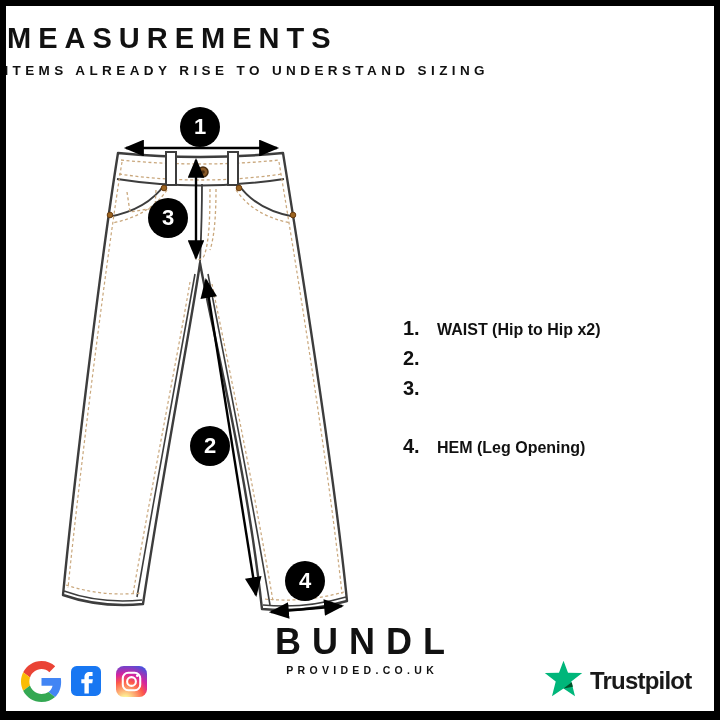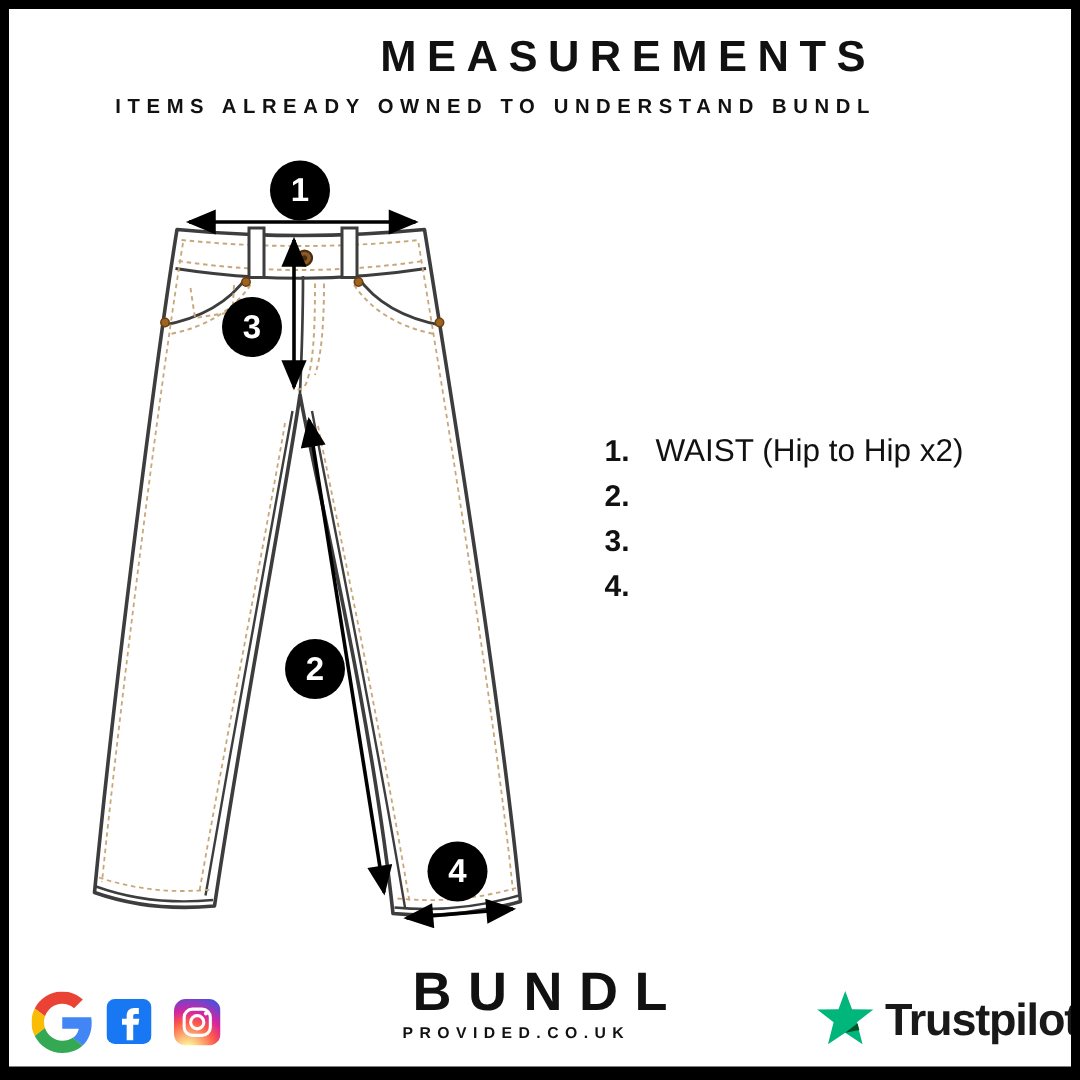--- a/index.html
+++ b/index.html
@@ -1,48 +1,48 @@
 <!DOCTYPE html>
 <html><head>
 <meta charset="utf-8">
 <style>
   html,body{margin:0;padding:0;}
   body{width:720px;height:720px;background:#fff;font-family:"Liberation Sans",sans-serif;position:relative;overflow:hidden;}
   .canvas{position:absolute;inset:0;background:#fff;}
   .frame{position:absolute;inset:0;border:6px solid #000;border-bottom-width:9px;box-sizing:border-box;pointer-events:none;}
   
-  .header{position:absolute;top:22px;left:0;width:584px;text-align:right;}
+  .header{position:absolute;top:22px;left:0;width:584px;text-align:left;}
   .title{font-size:29px;font-weight:700;letter-spacing:7px;text-indent:7px;color:#111;margin:0;}
   .subtitle{font-size:13.5px;font-weight:700;letter-spacing:4.4px;text-indent:4.4px;color:#111;line-height:20px;margin:6px 0 0 0;}
   .subtitle + .subtitle{margin-top:0;}
   
   .jeans-svg{position:absolute;left:0;top:0;width:720px;height:720px;}
   
   .marker{position:absolute;width:40px;height:40px;border-radius:50%;background:#000;color:#fff;
           display:flex;align-items:center;justify-content:center;font-size:22px;font-weight:700;}
   .marker.m1{left:180px;top:107px;}
   .marker.m2{left:190px;top:426px;}
   .marker.m3{left:148px;top:198px;}
   .marker.m4{left:285px;top:561px;}
   
   .legend{position:absolute;left:403px;top:289px;width:290px;color:#111;}
   .legend-row{display:flex;align-items:baseline;margin-bottom:7px;}
   .legend-num{width:34px;font-size:20px;font-weight:700;flex:0 0 34px;}
-  .legend-label{font-size:21px;font-weight:400;white-space:nowrap;}
+  .legend-label{font-size:16px;font-weight:700;white-space:nowrap;margin-top:32px;}
   
   .social{position:absolute;left:21px;top:660px;height:44px;display:flex;align-items:flex-start;}
   .icon-google{width:41px;height:41px;margin-right:5px;margin-top:1px;}
   .icon-facebook{width:30px;height:30px;margin-left:4px;margin-top:6px;}
   .icon-instagram{width:31px;height:31px;margin-left:15px;margin-top:6px;}
-  .brand{position:absolute;left:50%;transform:translateX(-50%);top:642px;color:#111;}
+  .brand{position:absolute;left:50%;transform:translateX(-50%);top:623px;text-align:center;color:#111;}
   .brand-name{font-size:36px;font-weight:700;letter-spacing:11px;text-indent:11px;line-height:38px;}
   .brand-domain{font-size:10.5px;font-weight:700;letter-spacing:4.3px;text-indent:4.3px;margin-top:3px;}
   .trustpilot{position:absolute;left:543px;top:659px;display:flex;align-items:center;}
   .tp-star{width:41px;height:41px;}
-  .tp-word{font-size:30px;font-weight:600;letter-spacing:-0.8px;color:#191919;margin-left:6px;margin-top:3px;}
+  .tp-word{font-size:24px;font-weight:600;letter-spacing:-0.8px;color:#191919;margin-left:6px;margin-top:3px;}
 </style>
 </head>
 <body>
 
 <div class="canvas">
 
   <svg class="jeans-svg" viewBox="0 0 720 720" aria-hidden="true">
     <defs>
       <marker id="ah" viewBox="0 0 10 8" refX="8.5" refY="4" markerWidth="9" markerHeight="7" orient="auto-start-reverse">
         <path d="M0,0 L9.5,4 L0,8 Z" fill="#000"></path>
@@ -99,36 +99,37 @@
     </g>
   </svg>
 
   <div class="marker m1">1</div>
   <div class="marker m2">2</div>
   <div class="marker m3">3</div>
   <div class="marker m4">4</div>
 
   <div class="header">
     <h1 class="title">MEASUREMENTS</h1>
-    <p class="subtitle">ITEMS ALREADY OWNED TO UNDERSTAND BUNDL</p>
+    <p class="subtitle">ITEMS ALREADY RISE TO UNDERSTAND SIZING</p>
   </div>
 
   <div class="legend">
     <div class="legend-row">
       <span class="legend-num">1.</span>
       <span class="legend-label">WAIST (Hip to Hip x2)</span>
     </div>
     <div class="legend-row">
       <span class="legend-num">2.</span>
     </div>
     <div class="legend-row">
       <span class="legend-num">3.</span>
     </div>
     <div class="legend-row">
       <span class="legend-num">4.</span>
+      <span class="legend-label">HEM (Leg Opening)</span>
     </div>
   </div>
 
   <div class="social">
     <svg class="icon-google" viewBox="0 0 48 48">
       <path fill="#EA4335" d="M24 9.5c3.54 0 6.71 1.22 9.21 3.6l6.85-6.85C35.9 2.38 30.47 0 24 0 14.62 0 6.51 5.38 2.56 13.22l7.98 6.19C12.43 13.72 17.74 9.5 24 9.5z"></path>
       <path fill="#4285F4" d="M46.98 24.55c0-1.57-.15-3.09-.38-4.55H24v9.02h12.94c-.58 2.96-2.26 5.48-4.78 7.18l7.73 6c4.51-4.18 7.09-10.36 7.09-17.65z"></path>
       <path fill="#FBBC05" d="M10.53 28.59c-.48-1.45-.76-2.99-.76-4.59s.27-3.14.76-4.59l-7.98-6.19C.92 16.46 0 20.12 0 24c0 3.88.92 7.54 2.56 10.78l7.97-6.19z"></path>
       <path fill="#34A853" d="M24 48c6.48 0 11.93-2.13 15.89-5.81l-7.73-6c-2.15 1.45-4.92 2.3-8.16 2.3-6.26 0-11.57-4.22-13.47-9.91l-7.98 6.19C6.51 42.62 14.62 48 24 48z"></path>
     </svg>

